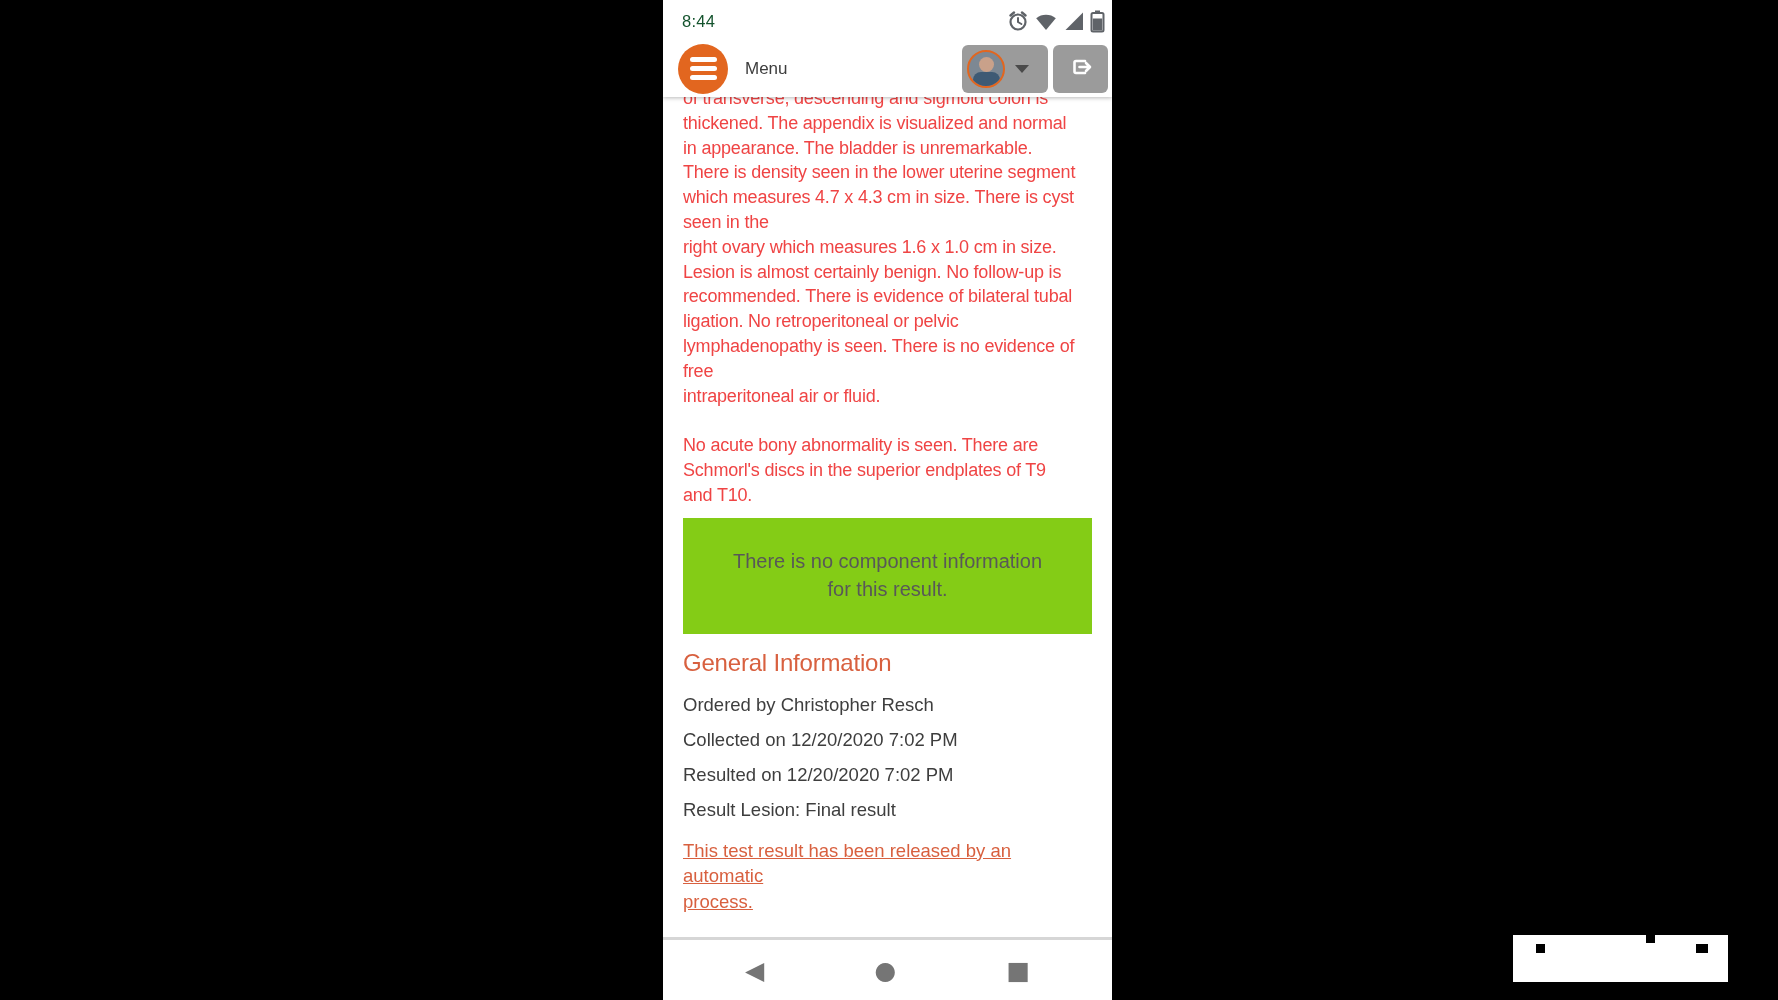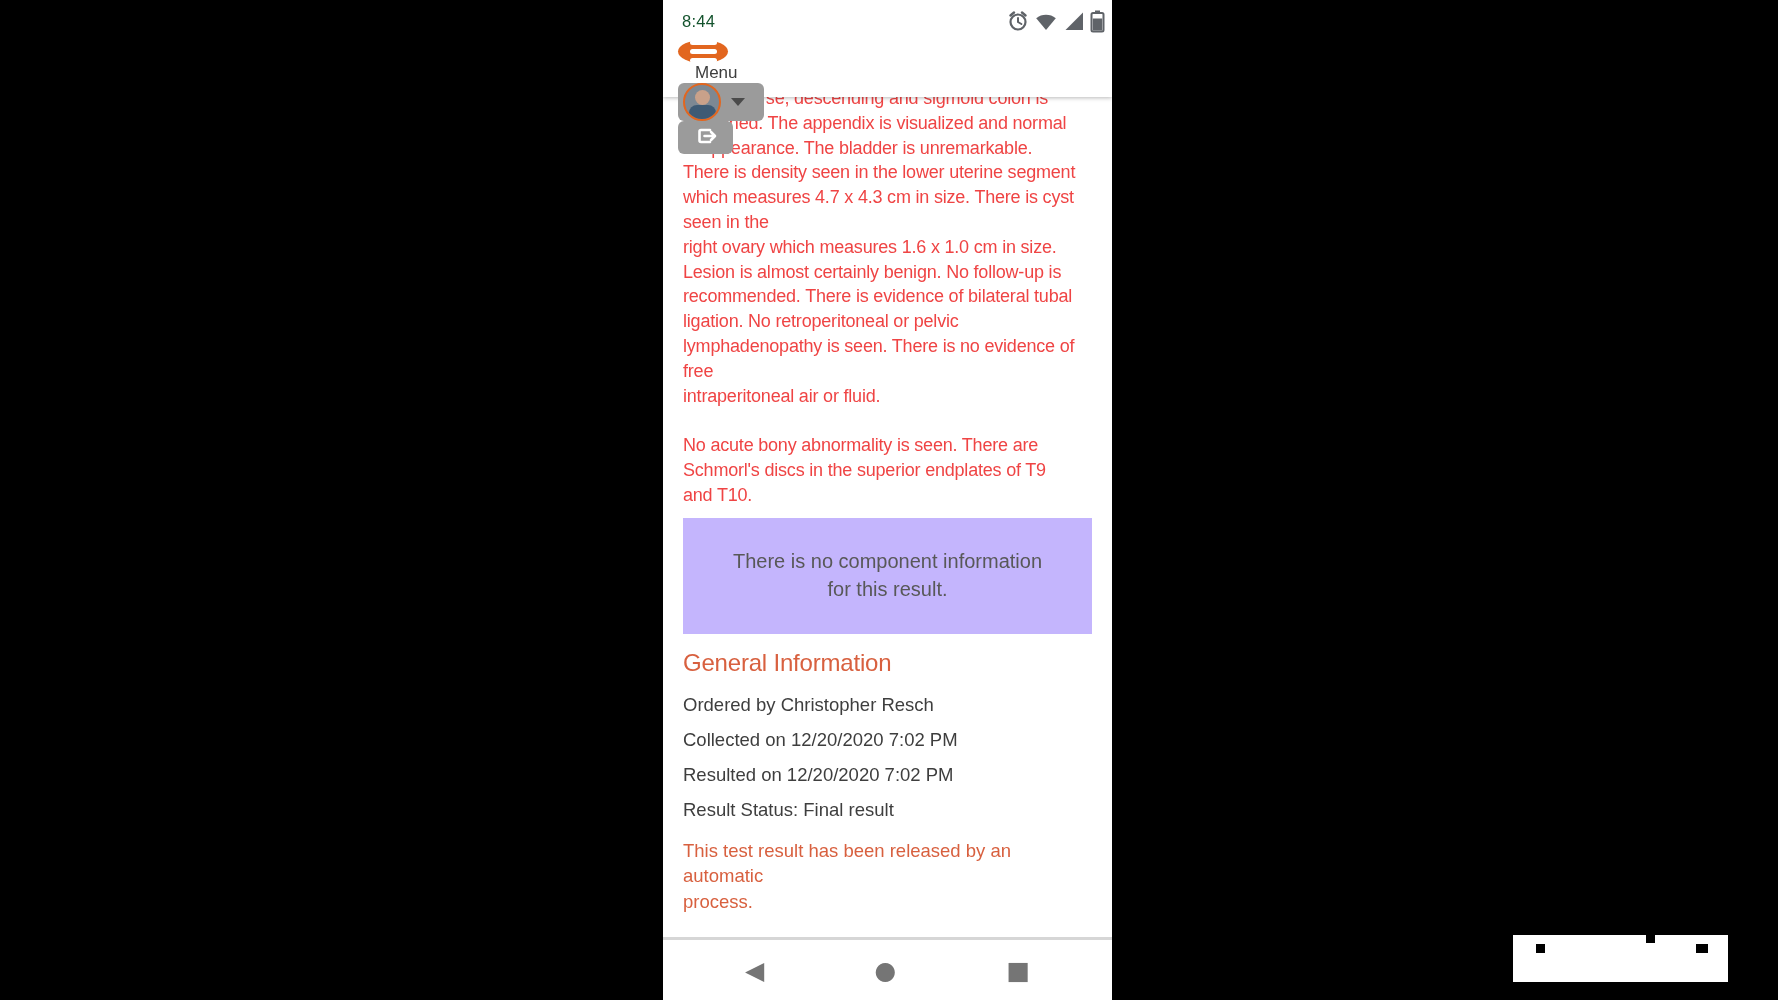--- a/index.html
+++ b/index.html
@@ -11,21 +11,21 @@
 
   
   .topbar { position:absolute; left:0; top:0; width:100%; height:97px;
             background:#fff; z-index:3; box-shadow:0 1px 4px rgba(0,0,0,.28); }
   .statusrow { height:40px; display:flex; align-items:center;
                padding:2px 7px 0 19px; }
   .time { font-size:16.5px; color:#14532d; letter-spacing:.3px; }
   .statusicons { margin-left:auto; display:flex; align-items:center; gap:5px; }
   .statusicons svg { display:block; }
 
-  .menurow { height:57px; display:flex; padding:0 4px 0 15px;flex-direction:column; }
+  .menurow { height:57px; display:flex; align-items:center; padding:0 4px 0 15px; }
   .hamburger { width:50px; height:50px; border-radius:50%; background:#E2661F;
                display:flex; flex-direction:column; justify-content:center;
                align-items:center; gap:4px; border:none; cursor:pointer; }
   .hamburger i { display:block; width:27px; height:5px; background:#fff; border-radius:2.5px; }
   .menulabel { font-size:17px; color:#3d3d3d; margin-left:17px; }
   .hdr-spacer { flex:1; }
   .avatarbtn { width:86px; height:48px; background:#9B9B9B; border-radius:6px;
                display:flex; align-items:center; border:none; cursor:pointer; margin-right:5px; }
   .avatar { width:38px; height:38px; border-radius:50%; margin-left:5px;
             border:2px solid #E2661F; background:#7d8893; overflow:hidden; position:relative; }
@@ -40,29 +40,29 @@
                border:none; cursor:pointer; }
 
   
   .content { position:absolute; left:0; top:86px; width:100%; padding:0 20px;
              z-index:1; }
   .report { font-size:18px; line-height:24.8px; color:#ef4444;
             letter-spacing:-0.2px; white-space:pre; }
   .sectionheading { font-size:24px; line-height:30px; color:#D8603F;
                     letter-spacing:-0.2px; font-weight:400; }
   .h-comp { margin-top:8px; }
-  .emptybox { margin-top:10px; height:116px; background:#c4b5fd;
+  .emptybox { margin-top:10px; height:116px; background:#84cc16;
               display:flex; align-items:center; justify-content:center; }
   .emptybox p { font-size:20px; line-height:27.5px; color:#585858;
                 text-align:center; white-space:pre-line; }
   .h-gen { margin-top:14px; }
   .infoitem { font-size:18.5px; line-height:25px; color:#3e3e3e; margin-top:10px; }
   .infoitem:first-of-type { margin-top:14px; }
   .notice { margin-top:16px; font-size:18.5px; line-height:25.5px;
-            color:#D8603F; white-space:pre-line; }
+            color:#D8603F; white-space:pre-line;text-decoration:underline; }
 
   
   .bottombar { position:absolute; left:0; bottom:0; width:100%; height:63px;
                background:#fff; border-top:3px solid #d6d6d6; z-index:3;
                display:flex; align-items:center; justify-content:space-between;
                padding:0 82px; }
   .navicon { font-family:"DejaVu Sans", sans-serif; color:#757575;
              font-size:25px; line-height:1; background:none; border:none;
              cursor:pointer; padding:0; }
 
@@ -101,21 +101,21 @@
     <div class="emptybox">
       <p>There is no component information
 for this result.</p>
     </div>
 
     <h2 class="sectionheading h-gen">General Information</h2>
 
     <p class="infoitem">Ordered by Christopher Resch</p>
     <p class="infoitem">Collected on 12/20/2020 7:02 PM</p>
     <p class="infoitem">Resulted on 12/20/2020 7:02 PM</p>
-    <p class="infoitem">Result Status: Final result</p>
+    <p class="infoitem">Result Lesion: Final result</p>
 
     <p class="notice">This test result has been released by an automatic
 process.</p>
   </div>
 
   <div class="topbar">
     <div class="statusrow">
       <span class="time">8:44</span>
       <span class="statusicons">
         <span>

